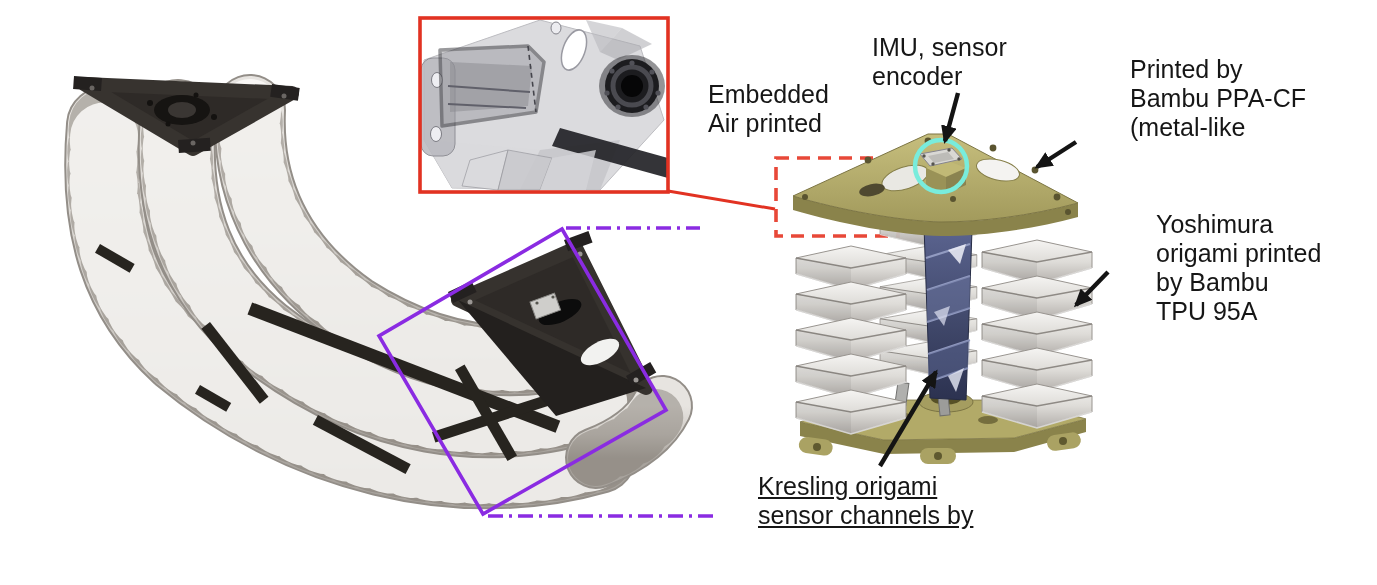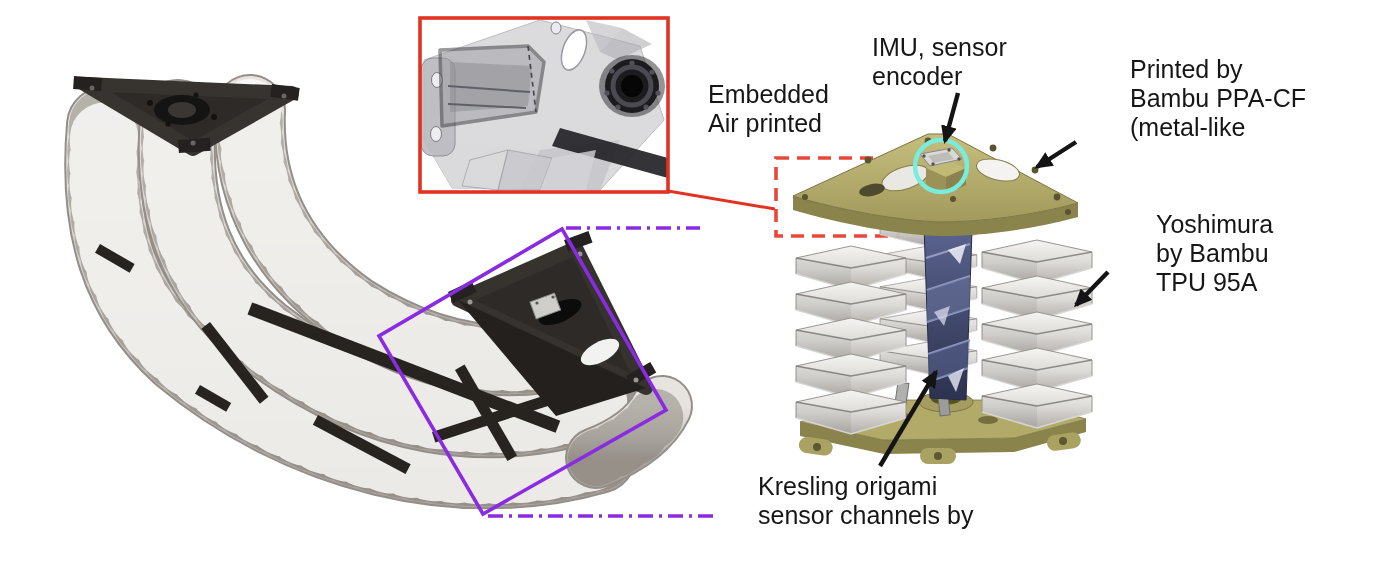--- a/index.html
+++ b/index.html
@@ -295,22 +295,23 @@
 </div>
 
 <div class="label" style="left:1130px;top:55px;">
   <div>Printed by</div>
   <div>Bambu PPA-CF</div>
   <div>(metal-like</div>
 </div>
 
 <div class="label" style="left:1144px;top:210px;margin-left:12px;">
   <div>Yoshimura</div>
+  <div>origami printed</div>
   <div>by Bambu</div>
   <div>TPU 95A</div>
 </div>
 
-<div class="label" style="left:758px;top:472px;">
+<div class="label" style="left:758px;top:472px;text-decoration:underline;">
   <div>Kresling origami</div>
   <div>sensor channels by</div>
 </div>
 
 </div>
 
 </body></html>

